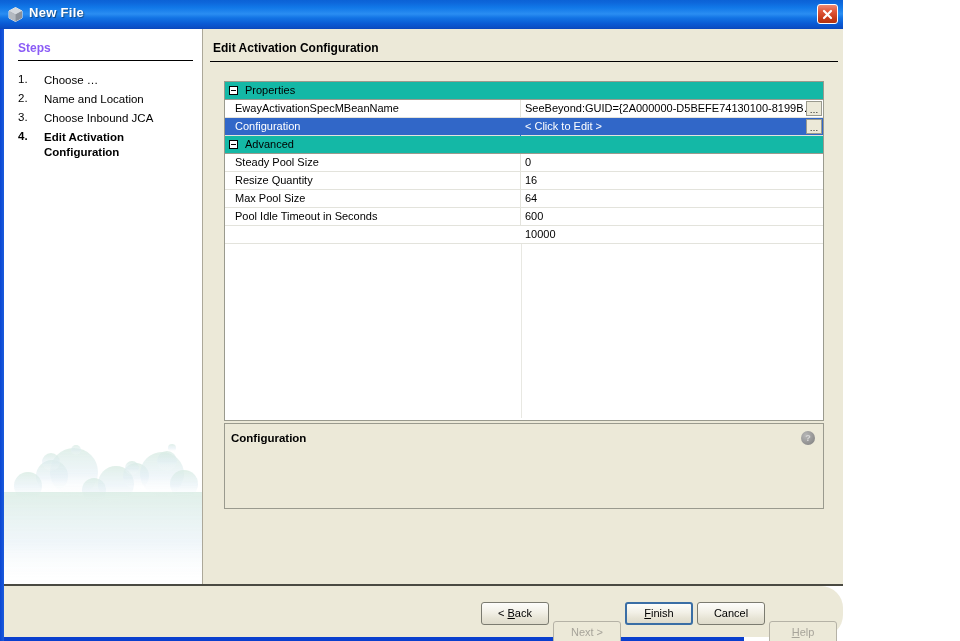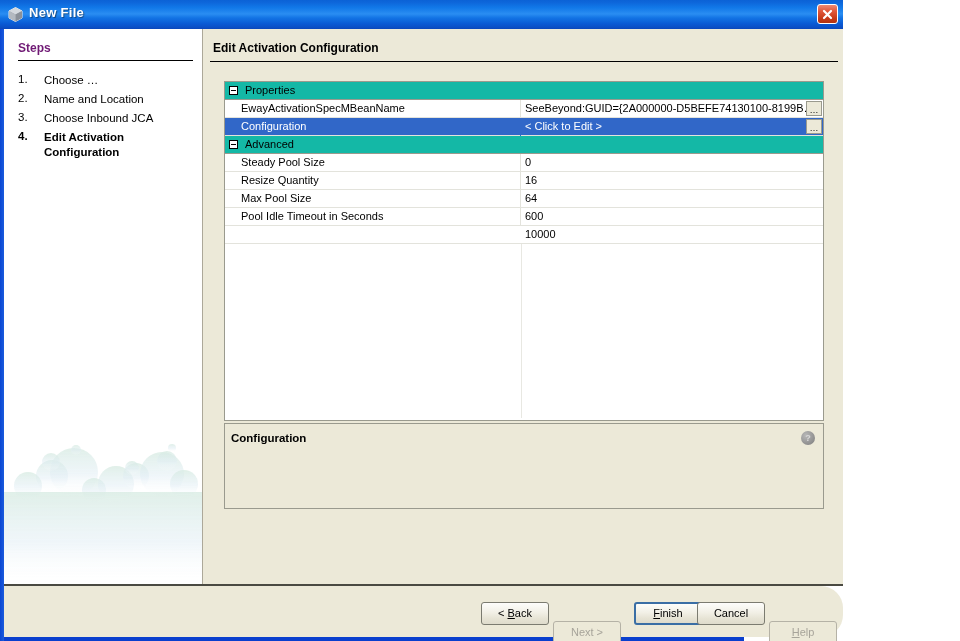--- a/index.html
+++ b/index.html
@@ -99,21 +99,21 @@
     width: 199px;
     height: 170px;
     opacity: 0.85;
   }
   #steps-title {
     position: absolute;
     left: 14px;
     top: 12px;
     font-size: 12px;
     font-weight: bold;
-    color: #701a75;
+    color: #8b5cf6;
   }
   #steps-rule {
     position: absolute;
     left: 14px;
     top: 31px;
     width: 175px;
     height: 1px;
     background: #000000;
   }
   .step-row {
@@ -192,21 +192,21 @@
     border-bottom: 1px solid #e3e3dc;
   }
   .trow.data.selected { background: #3167c8; }
   .tname {
     position: absolute;
     left: 0;
     top: 0;
     width: 296px;
     height: 18px;
     line-height: 17px;
-    padding-left: 16px;
+    padding-left: 10px;
     box-sizing: border-box;
     font-size: 11px;
     white-space: nowrap;
     overflow: hidden;
   }
   .trow.data .tname { border-right: 1px solid #e3e3dc; }
   .trow.data.selected .tname { color: #ffffff; border-right-color: #3167c8; }
   .tval {
     position: absolute;
     left: 296px;
@@ -489,21 +489,21 @@
   </div>
 
   <div id="btn-separator"></div>
   <div id="btnbar">
     <div class="dlg-btn" style="left:477px;width:68px;">
       <span>&lt; <span class="ul">B</span>ack</span>
     </div>
     <div class="dlg-btn disabled" style="left:549px;width:68px;">
       <span>Next &gt;</span>
     </div>
-    <div class="dlg-btn default" style="left:621px;width:68px;margin-left:9px;">
+    <div class="dlg-btn default" style="left:621px;width:68px;">
       <span><span class="ul">F</span>inish</span>
     </div>
     <div class="dlg-btn" style="left:693px;width:68px;">
       <span>Cancel</span>
     </div>
     <div class="dlg-btn disabled" style="left:765px;width:68px;">
       <span><span class="ul">H</span>elp</span>
     </div>
   </div>
 

